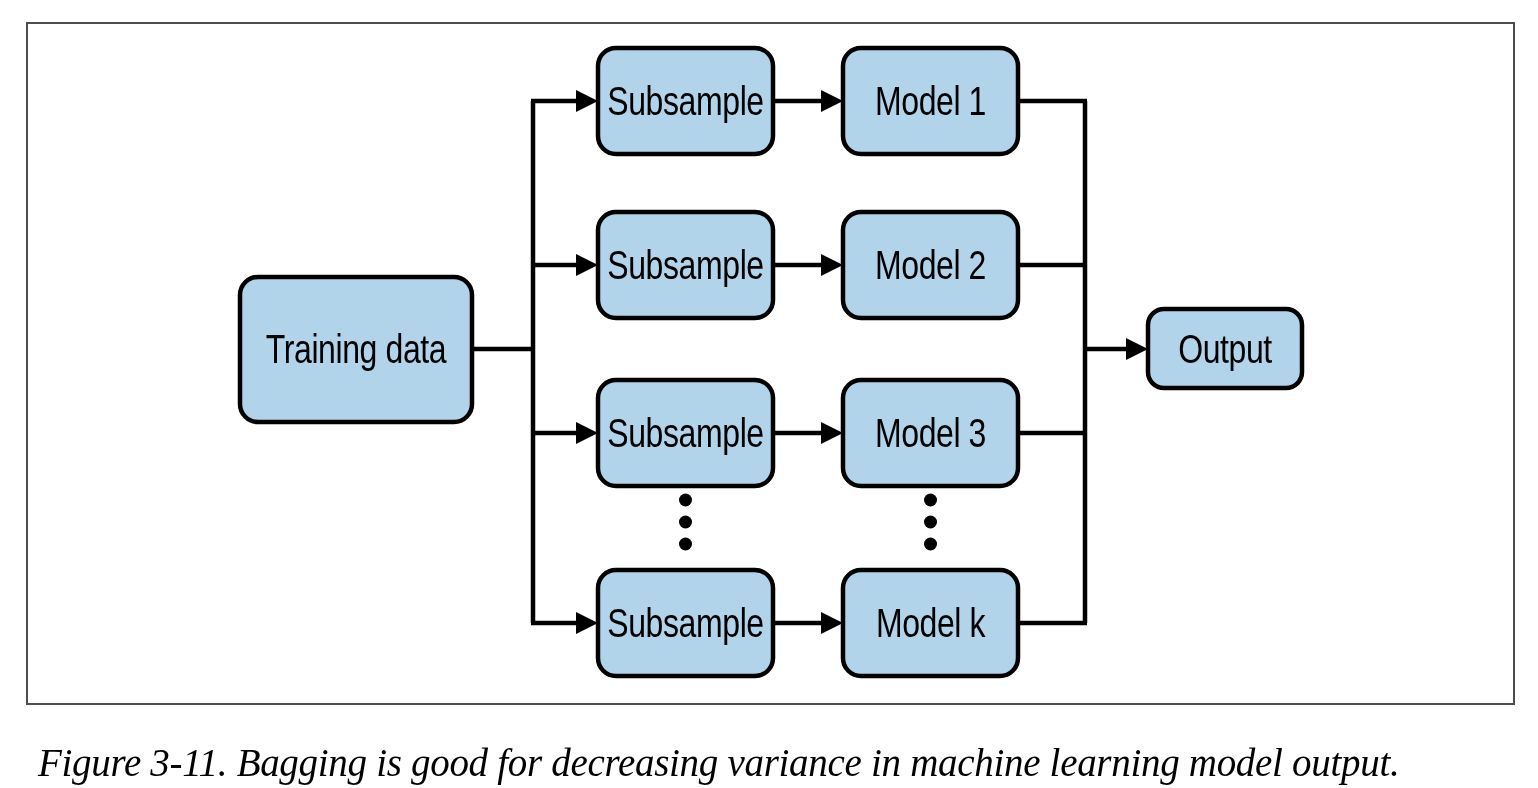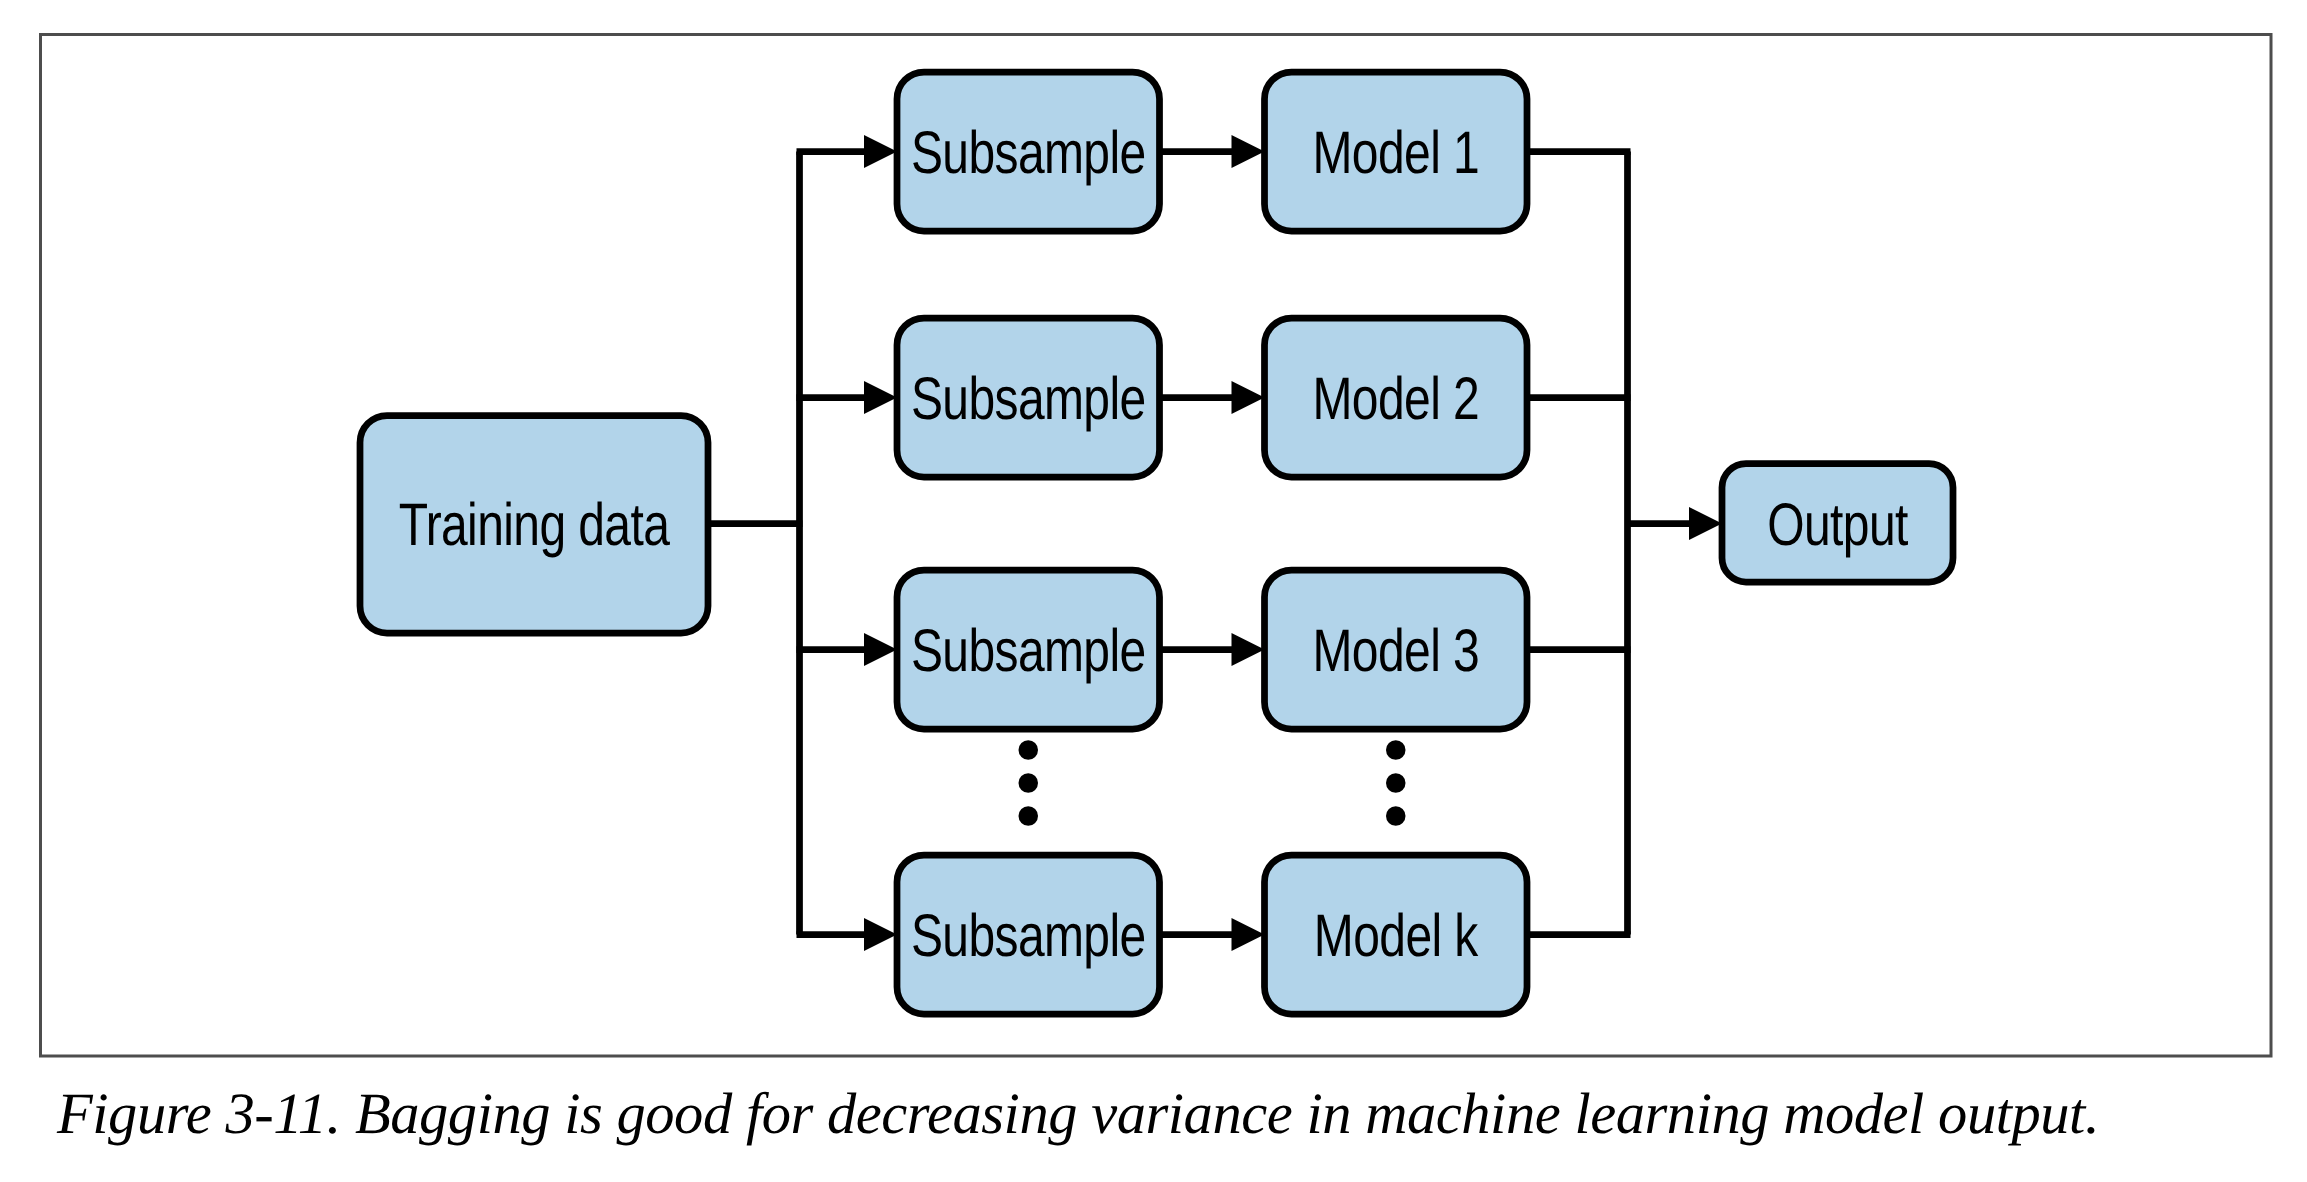--- a/index.html
+++ b/index.html
@@ -48,21 +48,21 @@
     text-anchor: middle;
     letter-spacing: -0.5px;
   }
   .dot {
     fill: #000000;
     stroke: none;
   }
   .caption {
     position: absolute;
     left: 38px;
-    top: 720px;
+    top: 740px;
     width: 1480px;
     font-family: "Liberation Serif", serif;
     font-style: italic;
     font-size: 39px;
     letter-spacing: -0.3px;
     color: #000000;
     white-space: nowrap;
   }
 </style>
 </head>

